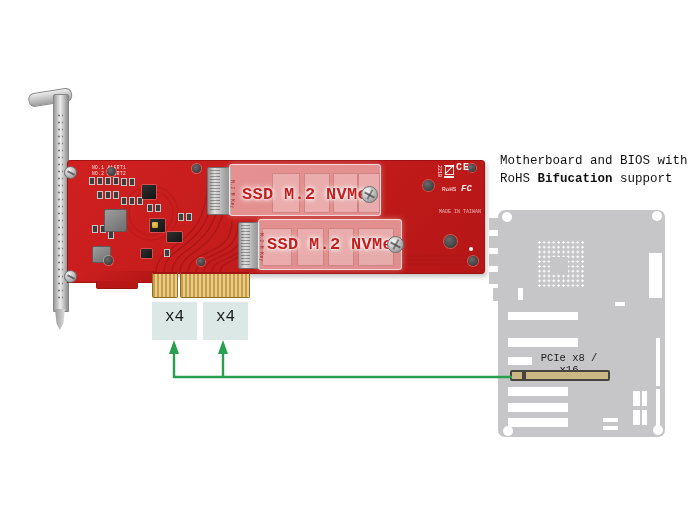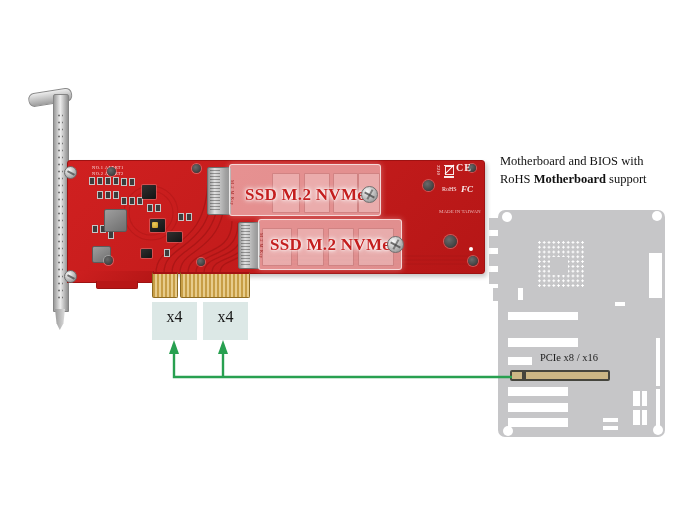--- a/index.html
+++ b/index.html
@@ -1,17 +1,17 @@
 <!DOCTYPE html>
 <html style="--c-pcb-red: #d02020; --c-label-red: #c41e1e; --c-arrow-green: #28a050; --c-board-gray: #c6c6c8; --c-lane-box-bg: #dce8e6; --c-slot-tan: #cbb685; --c-gold: #d9b25f;"><head>
 <meta charset="utf-8">
 <style>
   html,body{margin:0;padding:0;background:#fff;}
   .stage{position:relative;width:700px;height:530px;background:#fff;overflow:hidden;
-         font-family:Liberation Serif, serif;}
+         font-family:Liberation Mono, monospace;}
   .abs{position:absolute;}
 
   
   .bracket-bar{left:53px;top:94px;width:14px;height:216px;
     background:linear-gradient(90deg,#9a9a9a,#ececec 45%,#8f8f8f);
     border:1px solid #858585;border-radius:2px 2px 0 0;}
   .bracket-flange{left:28px;top:87px;width:42px;height:12px;border-radius:6px;
     background:linear-gradient(180deg,#ececec,#9d9d9d);border:1px solid #8a8a8a;
     transform:rotate(-9deg);transform-origin:100% 50%;}
   .bracket-perf{left:57px;top:112px;width:6px;height:190px;
@@ -218,21 +218,21 @@
 
   <div class="abs lane-box" style="left:152px;top:302px;">
     <span>x4</span>
   </div>
   <div class="abs lane-box" style="left:203px;top:302px;">
     <span>x4</span>
   </div>
 
   <div class="abs note">
     <div>Motherboard and BIOS with</div>
-    <div><span>RoHS </span><b>Motherboard</b><span> support</span></div>
+    <div><span>RoHS </span><b>Bifucation</b><span> support</span></div>
   </div>
 
   <div class="abs mb">
     <div class="abs mb-tab" style="left:-9px;top:8px;width:9px;height:12px;"></div>
     <div class="abs mb-tab" style="left:-9px;top:26px;width:9px;height:12px;"></div>
     <div class="abs mb-tab" style="left:-9px;top:44px;width:9px;height:12px;"></div>
     <div class="abs mb-tab" style="left:-9px;top:62px;width:9px;height:12px;"></div>
     <div class="abs mb-tab" style="left:-5px;top:78px;width:5px;height:13px;"></div>
 
     <div class="abs mb-holew" style="left:4px;top:2px;"></div>

